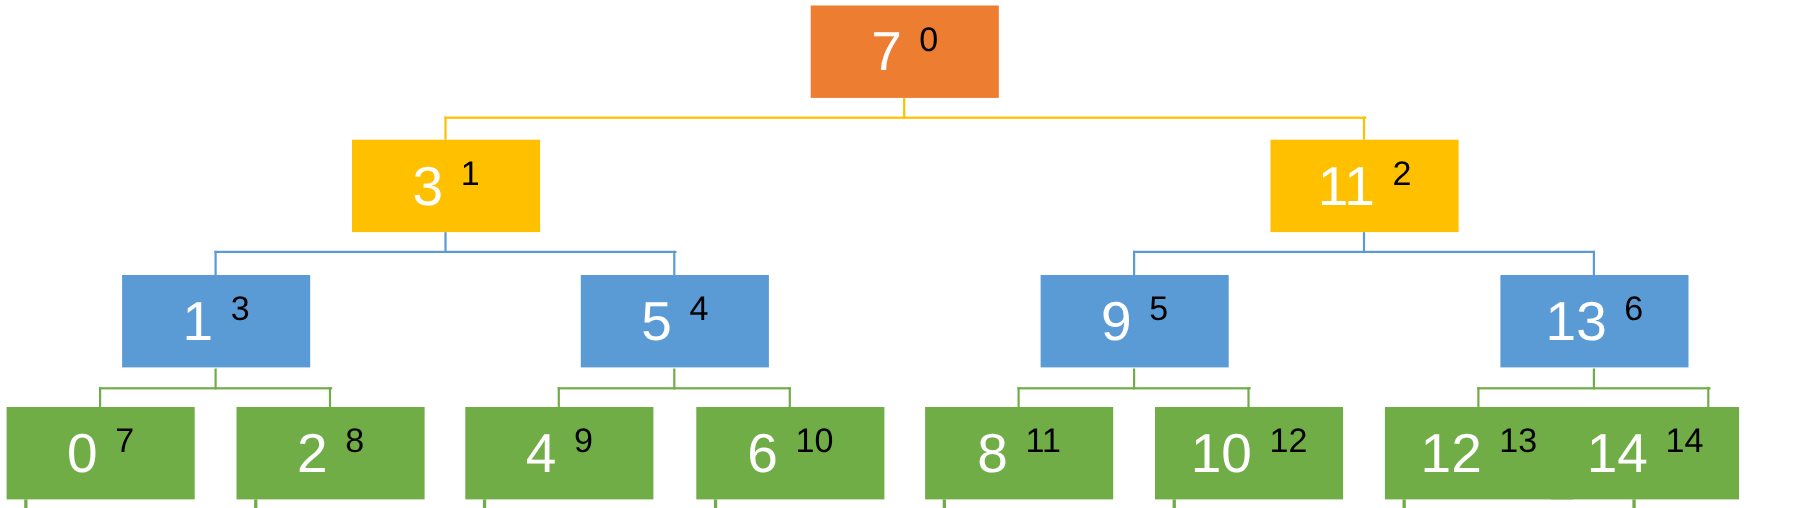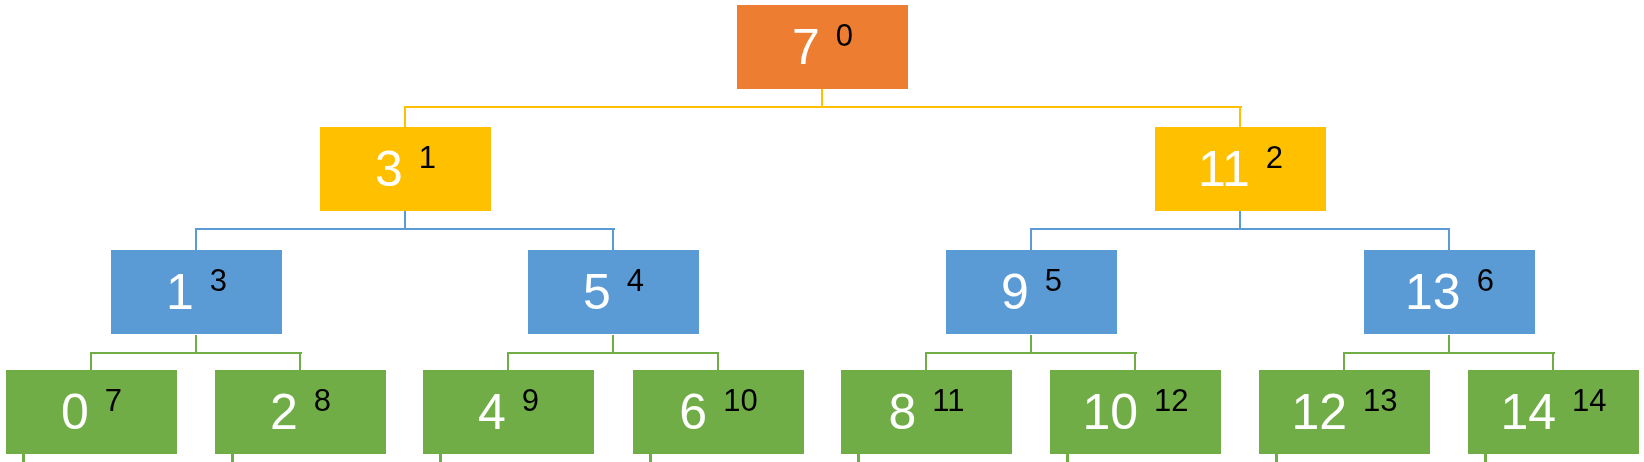--- a/index.html
+++ b/index.html
@@ -154,18 +154,18 @@
     <span class="index">11</span>
   </div>
   <div class="node green-bg" style="left:1050px;top:370px">
     <span class="value">10</span>
     <span class="index">12</span>
   </div>
   <div class="node green-bg" style="left:1259px;top:370px">
     <span class="value">12</span>
     <span class="index">13</span>
   </div>
-  <div class="node green-bg" style="left:1468px;top:370px">
+  <div class="node green-bg" style="left:1410px;top:370px">
     <span class="value">14</span>
     <span class="index">14</span>
   </div>
 
 </div>
 
 </body></html>

